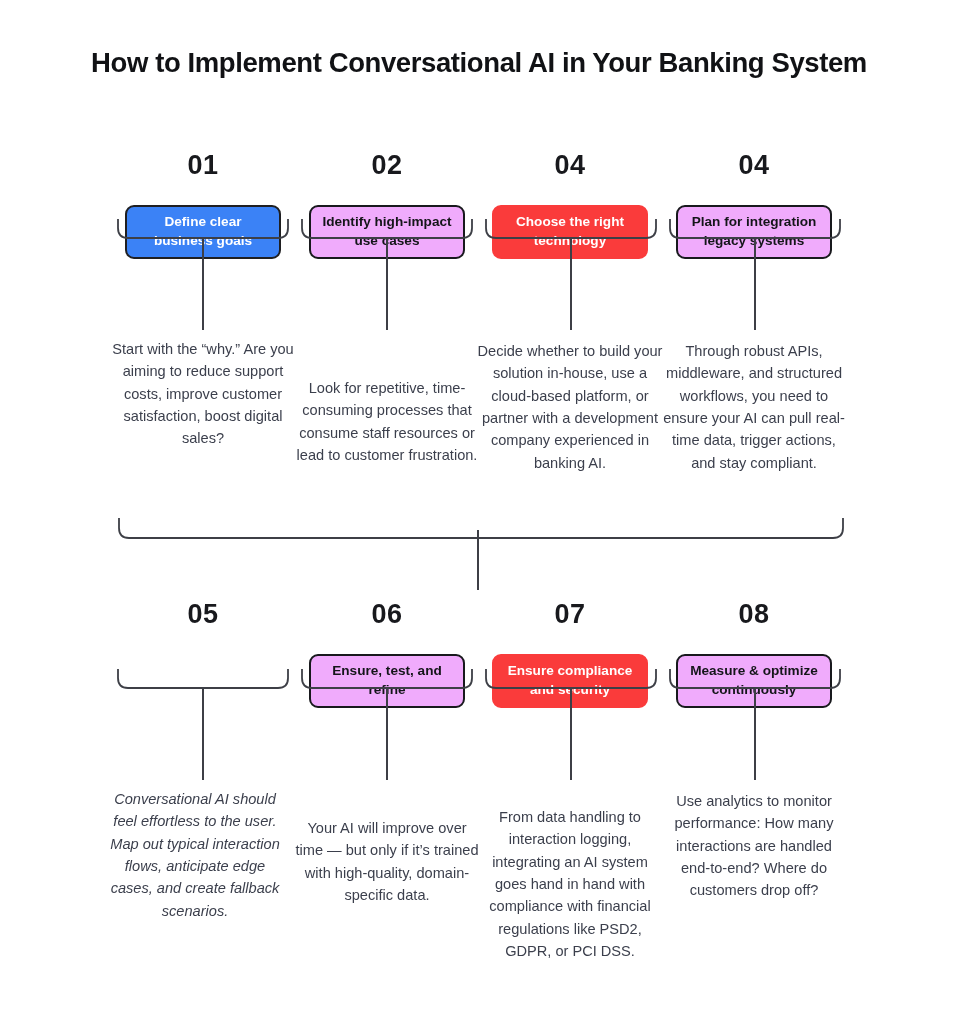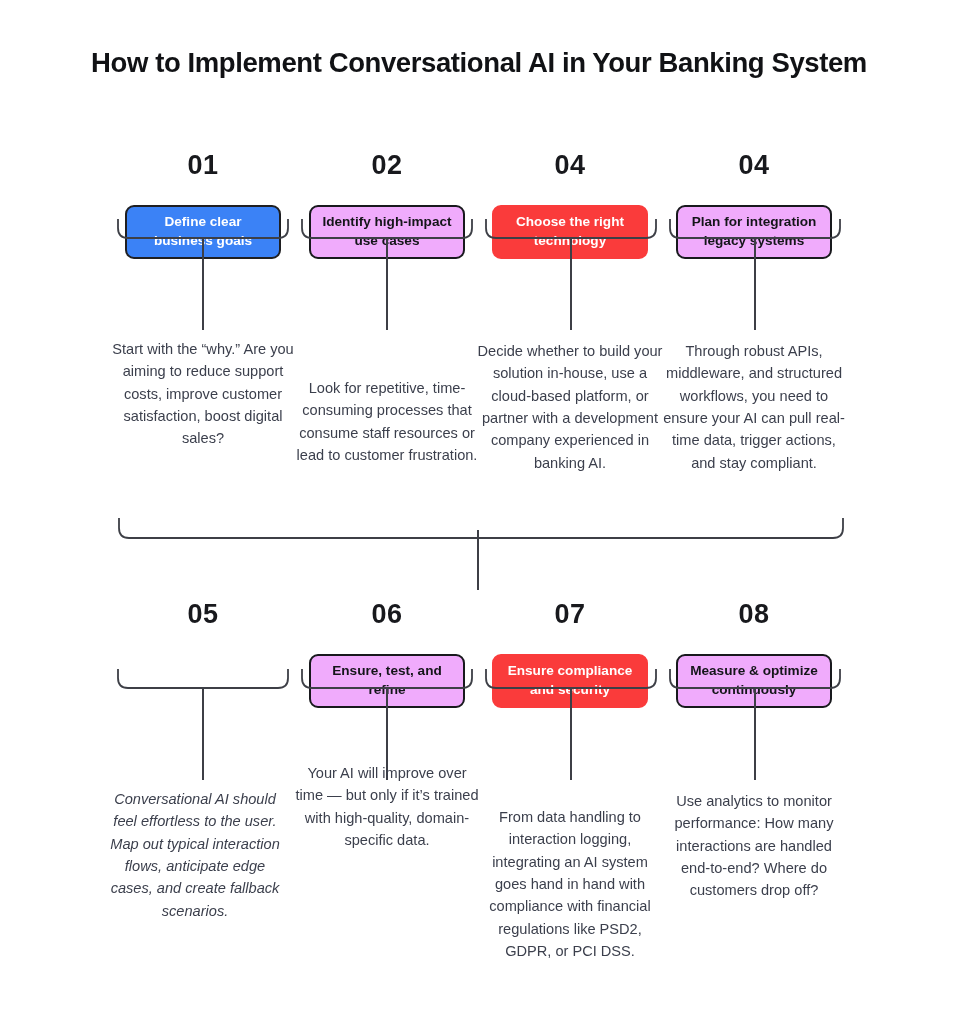--- a/index.html
+++ b/index.html
@@ -227,21 +227,21 @@
     <div class="step-box plain">
       <span>Ensure, test, and refine</span>
     </div>
   </div>
   <div class="col-brace" style="left:301px; top:669px;">
     <svg width="172" height="30" viewBox="0 0 172 30" fill="none" xmlns="http://www.w3.org/2000/svg">
       <path d="M1 0 V9 Q1 19 11 19 H161 Q171 19 171 9 V0" stroke="#3d3f46" stroke-width="1.8" fill="none"></path>
     </svg>
   </div>
   <div class="col-stem" style="left:386px; top:688px; height:92px;"></div>
-  <div class="step-body" style="left:294px; top:762px;">Your AI will improve over time — but only if it’s trained with high-quality, domain-specific data.</div>
+  <div class="step-body" style="left:294px; top:817px;">Your AI will improve over time — but only if it’s trained with high-quality, domain-specific data.</div>
 
   <div class="col col-2 row-bot">
     <div class="step-num">07</div>
     <div class="step-box accent">
       <span>Ensure compliance and security</span>
     </div>
   </div>
   <div class="col-brace" style="left:485px; top:669px;">
     <svg width="172" height="30" viewBox="0 0 172 30" fill="none" xmlns="http://www.w3.org/2000/svg">
       <path d="M1 0 V9 Q1 19 11 19 H161 Q171 19 171 9 V0" stroke="#3d3f46" stroke-width="1.8" fill="none"></path>

